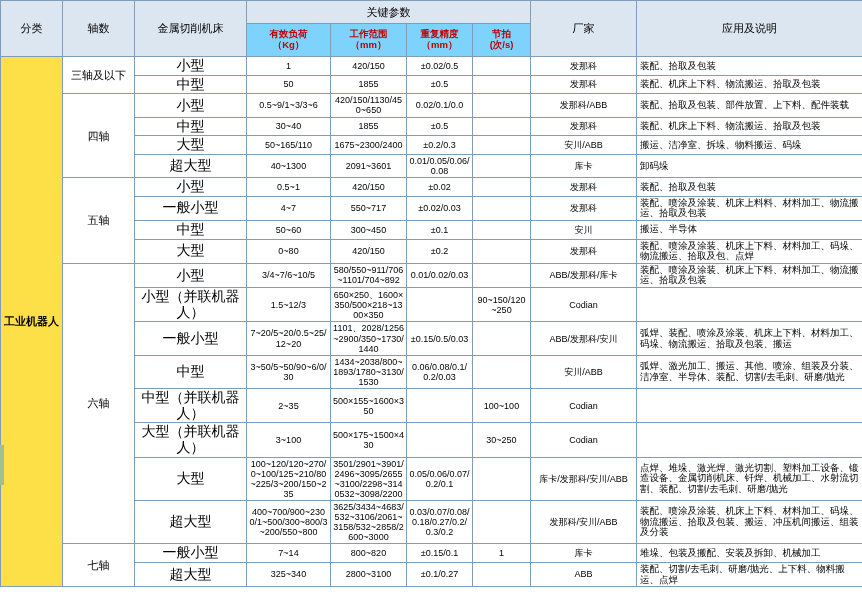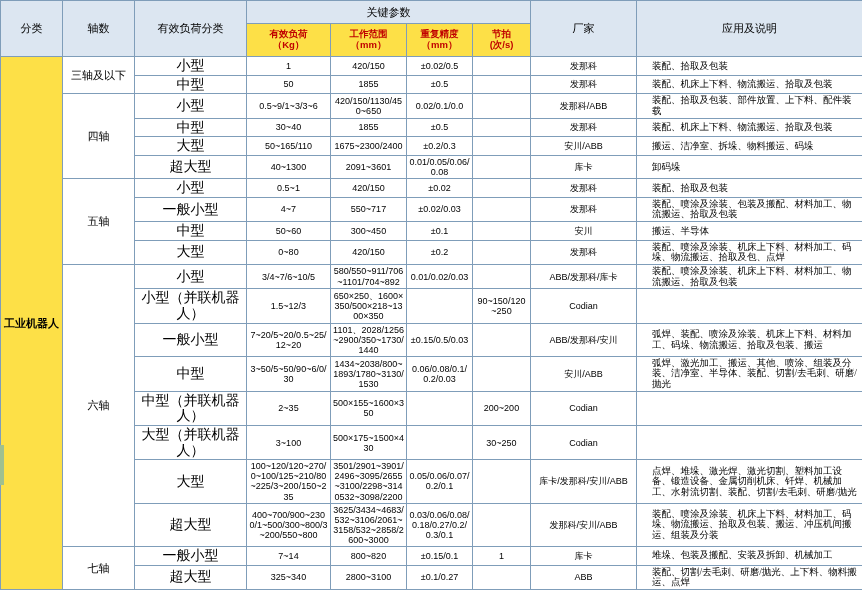--- a/index.html
+++ b/index.html
@@ -1,24 +1,24 @@
 <!DOCTYPE html>
 <html><head>
 <meta charset="utf-8">
 <style>
   html,body{margin:0;padding:0;background:#ffffff;}
   body{font-family:"Liberation Sans","DejaVu Sans",sans-serif;}
   #sheet{width:862px;height:608px;position:relative;overflow:hidden;background:#fff;}
   table{border-collapse:collapse;table-layout:fixed;width:862px;font-size:10px;color:#000;}
   td,th{border:1px solid #7f9db9;padding:1px 2px;vertical-align:middle;text-align:center;line-height:1.12;word-break:break-all;}
   .hdr{background:#dce6f1;font-weight:normal;font-size:11px;height:20px;}
-  .subhdr{background:#fde047;font-weight:bold;color:#c00000;font-size:9.5px;height:30px;}
+  .subhdr{background:#7dd3fc;font-weight:bold;color:#c00000;font-size:9.5px;height:30px;}
   .cat{background:#ffffff;font-weight:bold;font-size:11px;}
   .leftcol{background:#fde047;}
-  .note{text-align:left;padding-left:15px;font-size:9.5px;font-family:Liberation Serif, serif;}
+  .note{text-align:left;padding-left:3px;font-size:9.5px;}
   .small{font-size:9px;}
   .axis{font-size:11px;margin-left:16px;}
   .green-edge{position:absolute;left:0;top:445px;width:4px;height:40px;background:#9fc08f;}
   .size{font-size:14px;}
 </style>
 </head>
 <body>
 
 <div id="sheet">
   <div class="green-edge"></div>
@@ -31,21 +31,21 @@
       <col style="width:76px">
       <col style="width:66px">
       <col style="width:58px">
       <col style="width:106px">
       <col style="width:226px">
     </colgroup>
     <tbody>
       <tr>
         <td class="hdr" rowspan="2">分类</td>
         <td class="hdr" rowspan="2">轴数</td>
-        <td class="hdr" rowspan="2">有效负荷分类</td>
+        <td class="hdr" rowspan="2">金属切削机床</td>
         <td class="hdr" colspan="4">关键参数</td>
         <td class="hdr" rowspan="2">厂家</td>
         <td class="hdr" rowspan="2">应用及说明</td>
       </tr>
       <tr>
         <td class="subhdr">
           <span>有效负荷</span><br>
           <span>（Kg）</span>
         </td>
         <td class="subhdr">
@@ -130,21 +130,21 @@
           <td class="small">发那科</td>
           <td class="note">装配、拾取及包装</td>
         </tr>
         <tr>
           <td class="size">一般小型</td>
           <td class="small">4~7</td>
           <td class="small">550~717</td>
           <td class="small">±0.02/0.03</td>
           <td class="small"></td>
           <td class="small">发那科</td>
-          <td class="note">装配、喷涂及涂装、包装及搬配、材料加工、物流搬运、拾取及包装</td>
+          <td class="note">装配、喷涂及涂装、机床上料料、材料加工、物流搬运、拾取及包装</td>
         </tr>
         <tr>
           <td class="size">中型</td>
           <td class="small">50~60</td>
           <td class="small">300~450</td>
           <td class="small">±0.1</td>
           <td class="small"></td>
           <td class="small">安川</td>
           <td class="note">搬运、半导体</td>
         </tr>
@@ -192,21 +192,21 @@
           <td class="small">0.06/0.08/0.1/0.2/0.03</td>
           <td class="small"></td>
           <td class="small">安川/ABB</td>
           <td class="note">弧焊、激光加工、搬运、其他、喷涂、组装及分装、洁净室、半导体、装配、切割/去毛刺、研磨/抛光</td>
         </tr>
         <tr>
           <td class="size">中型（并联机器人）</td>
           <td class="small">2~35</td>
           <td class="small">500×155~1600×350</td>
           <td class="small"></td>
-          <td class="small">200~200</td>
+          <td class="small">100~100</td>
           <td class="small">Codian</td>
           <td class="note"></td>
         </tr>
         <tr>
           <td class="size">大型（并联机器人）</td>
           <td class="small">3~100</td>
           <td class="small">500×175~1500×430</td>
           <td class="small"></td>
           <td class="small">30~250</td>
           <td class="small">Codian</td>
@@ -218,21 +218,21 @@
           <td class="small">3501/2901~3901/2496~3095/2655~3100/2298~3140532~3098/2200</td>
           <td class="small">0.05/0.06/0.07/0.2/0.1</td>
           <td class="small"></td>
           <td class="small">库卡/发那科/安川/ABB</td>
           <td class="note">点焊、堆垛、激光焊、激光切割、塑料加工设备、锻造设备、金属切削机床、钎焊、机械加工、水射流切割、装配、切割/去毛刺、研磨/抛光</td>
         </tr>
         <tr>
           <td class="size">超大型</td>
           <td class="small">400~700/900~2300/1~500/300~800/3~200/550~800</td>
           <td class="small">3625/3434~4683/532~3106/2061~3158/532~2858/2600~3000</td>
-          <td class="small">0.03/0.06/0.08/0.18/0.27/0.2/0.3/0.1</td>
+          <td class="small">0.03/0.07/0.08/0.18/0.27/0.2/0.3/0.2</td>
           <td class="small"></td>
           <td class="small">发那科/安川/ABB</td>
           <td class="note">装配、喷涂及涂装、机床上下料、材料加工、码垛、物流搬运、拾取及包装、搬运、冲压机间搬运、组装及分装</td>
         </tr>
         <tr>
           <td class="axis" rowspan="2">七轴</td>
           <td class="size">一般小型</td>
           <td class="small">7~14</td>
           <td class="small">800~820</td>
           <td class="small">±0.15/0.1</td>

